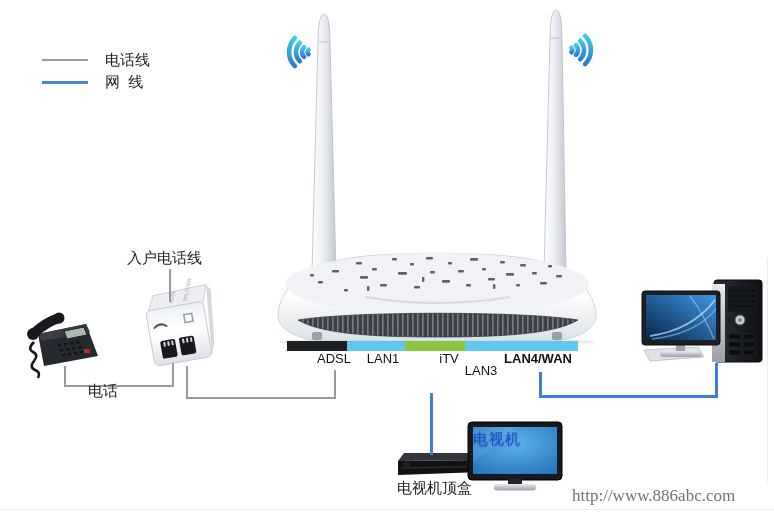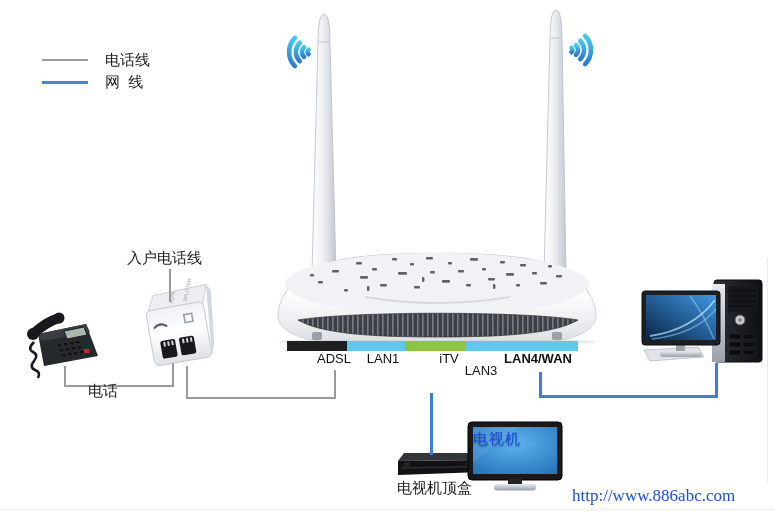--- a/index.html
+++ b/index.html
@@ -8,21 +8,21 @@
     font-family:"Liberation Sans","DejaVu Sans",sans-serif;overflow:hidden;
   }
   .abs{position:absolute;}
   .line{position:absolute;}
   .lbl{position:absolute;color:#1a1a1a;font-size:15px;white-space:nowrap;}
   .portlbl{position:absolute;top:351px;font-size:13px;color:#111;transform:translateX(-50%);white-space:nowrap;}
   #portbar{position:absolute;left:287px;top:341px;height:10px;display:flex;}
   #portbar .seg{height:10px;}
   .seg.s0{width:60px;} .seg.s1{width:58px;} .seg.s2{width:60px;} .seg.s3{width:113px;}
   #tv-text{position:absolute;left:473px;top:430px;width:84px;text-align:left;color:#1d4ed8;font-size:15px;letter-spacing:1px;text-shadow:0 1px 2px rgba(0,40,90,.5);}
-  #watermark{position:absolute;left:572px;top:486px;font-family:"Liberation Serif","DejaVu Serif",serif;font-size:17px;color:#1d4ed8;}
+  #watermark{position:absolute;left:572px;top:486px;font-family:"Liberation Serif","DejaVu Serif",serif;font-size:17px;color:#737373;}
   .edge-art{position:absolute;background:#dcdcdc;opacity:.55;}
 </style>
 </head>
 <body>
 
 <div id="canvas">
 
   <svg class="abs" style="left:0;top:0;" width="774" height="512" viewBox="0 0 774 512">
     <defs>
       <linearGradient id="antG" x1="0" y1="0" x2="1" y2="0">

